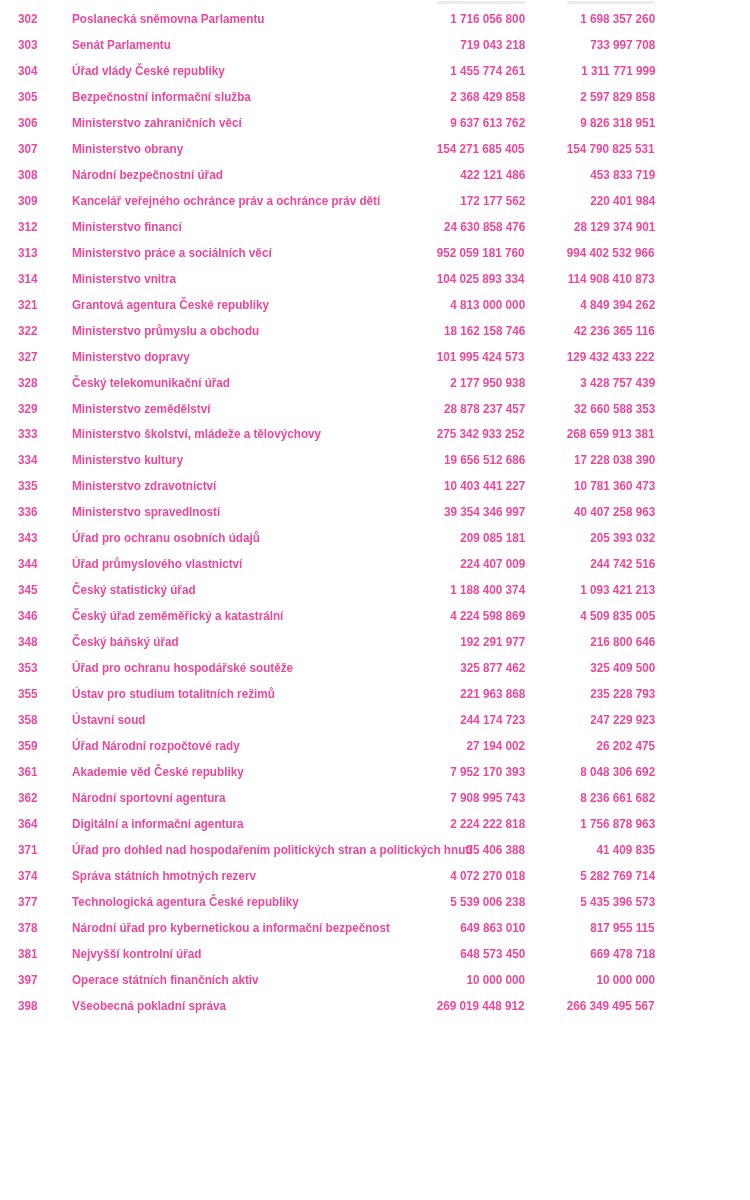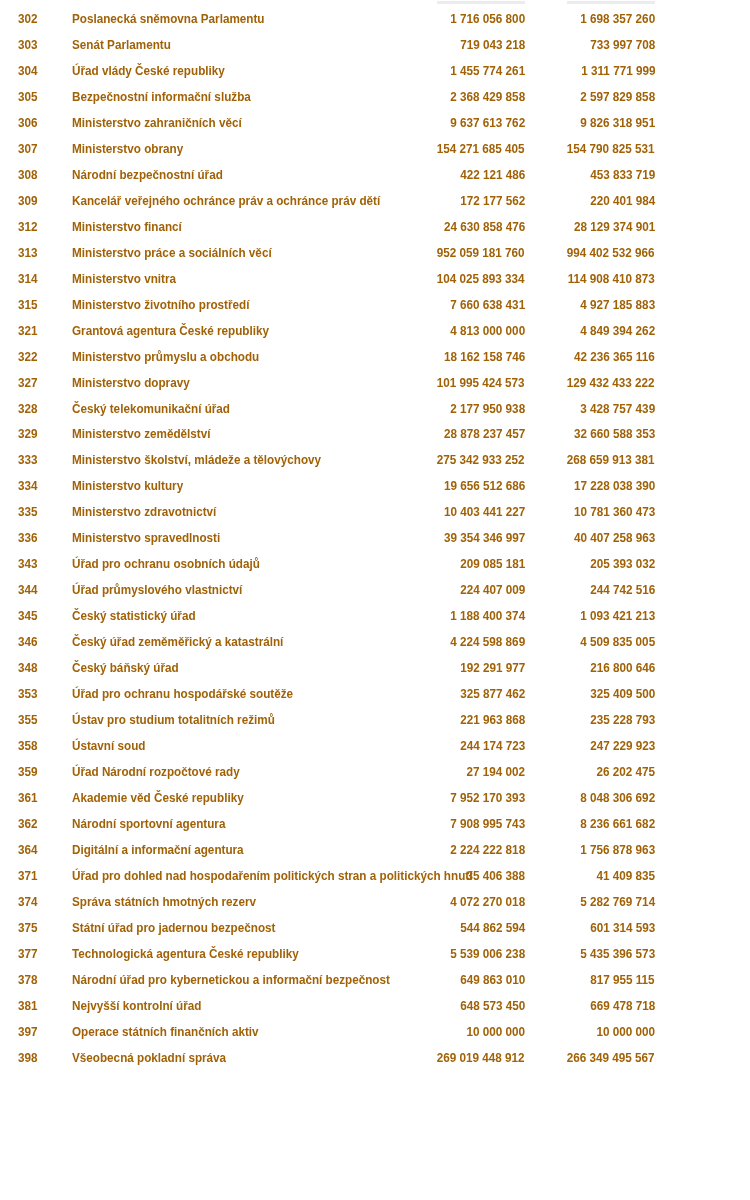--- a/index.html
+++ b/index.html
@@ -9,21 +9,21 @@
   }
   .page {
     position: relative;
     width: 658px;
     height: 1200px;
     background: #ffffff;
     overflow: hidden;
     font-family: "Liberation Sans", sans-serif;
     font-weight: 700;
     font-size: 13px;
-    color: #a16207;
+    color: #ec4899;
   }
   
   .partial-row {
     position: relative;
     height: 5px;
     overflow: hidden;
   }
   .partial-row .row {
     margin-top: -21px;
   }
@@ -148,26 +148,20 @@
     <span class="num num2">994 402 532 966</span>
   </div>
 
   <div class="row">
     <span class="code">314</span>
     <span class="name">Ministerstvo vnitra</span>
     <span class="num num1">104 025 893 334</span>
     <span class="num num2">114 908 410 873</span>
   </div>
 
-  <div class="row">
-    <span class="code">315</span>
-    <span class="name">Ministerstvo životního prostředí</span>
-    <span class="num num1">7 660 638 431</span>
-    <span class="num num2">4 927 185 883</span>
-  </div>
 
 
   <div class="row">
     <span class="code">321</span>
     <span class="name">Grantová agentura České republiky</span>
     <span class="num num1">4 813 000 000</span>
     <span class="num num2">4 849 394 262</span>
   </div>
 
   <div class="row">
@@ -319,26 +313,20 @@
   </div>
 
 
   <div class="row">
     <span class="code">374</span>
     <span class="name">Správa státních hmotných rezerv</span>
     <span class="num num1">4 072 270 018</span>
     <span class="num num2">5 282 769 714</span>
   </div>
 
-  <div class="row">
-    <span class="code">375</span>
-    <span class="name">Státní úřad pro jadernou bezpečnost</span>
-    <span class="num num1">544 862 594</span>
-    <span class="num num2">601 314 593</span>
-  </div>
 
 
   <div class="row">
     <span class="code">377</span>
     <span class="name">Technologická agentura České republiky</span>
     <span class="num num1">5 539 006 238</span>
     <span class="num num2">5 435 396 573</span>
   </div>
 
   <div class="row">

